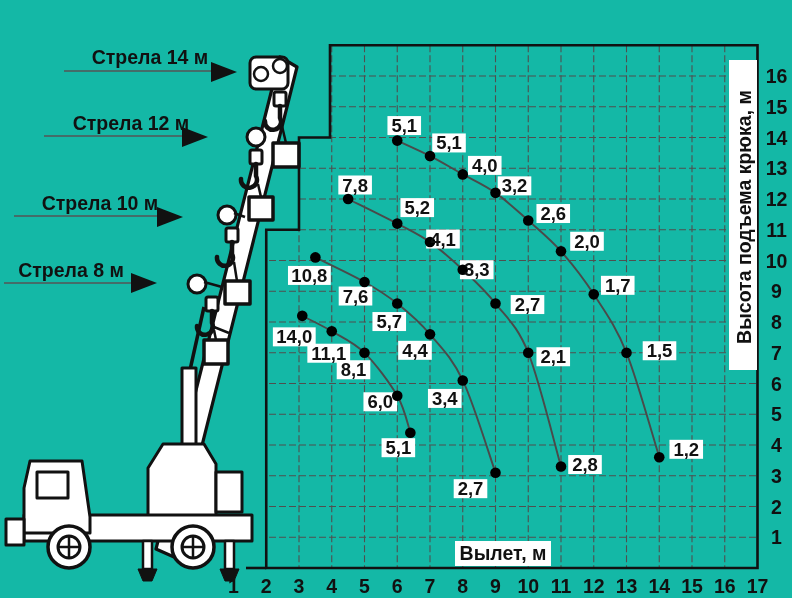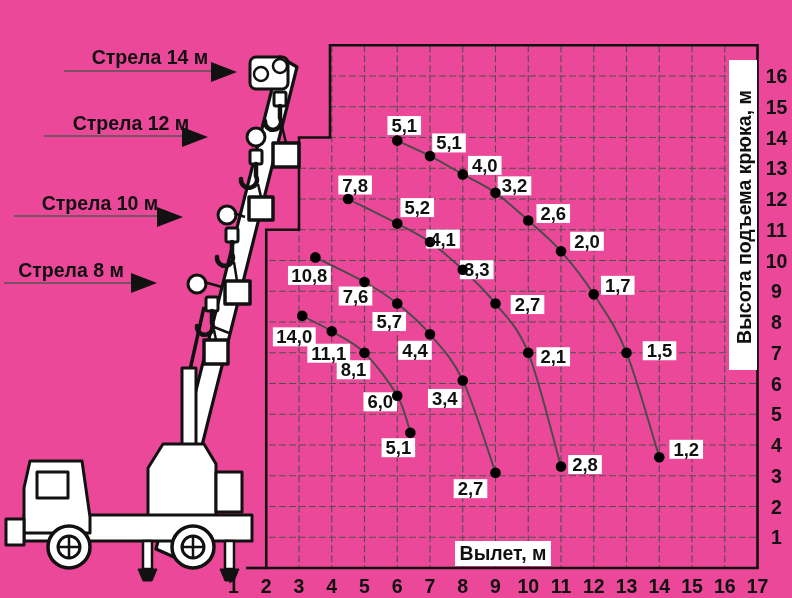--- a/index.html
+++ b/index.html
@@ -1,16 +1,16 @@
 <!DOCTYPE html>
 <html><head>
 <meta charset="utf-8">
 <style>
   html,body{margin:0;padding:0;background:#fff;}
-  #stage{position:relative;width:792px;height:598px;background:#ec4899;overflow:hidden;
+  #stage{position:relative;width:792px;height:598px;background:#14b8a6;overflow:hidden;
          font-family:"Liberation Sans","DejaVu Sans",sans-serif;}
   svg text{font-family:"Liberation Sans","DejaVu Sans",sans-serif;font-weight:bold;fill:#111;}
   .boom-callout-text{font-size:19.5px;}
   .axis-title{font-size:19.5px;}
 </style>
 </head>
 <body>
 
 <div id="stage">
 <svg id="scene" width="792" height="598" viewBox="0 0 792 598">

